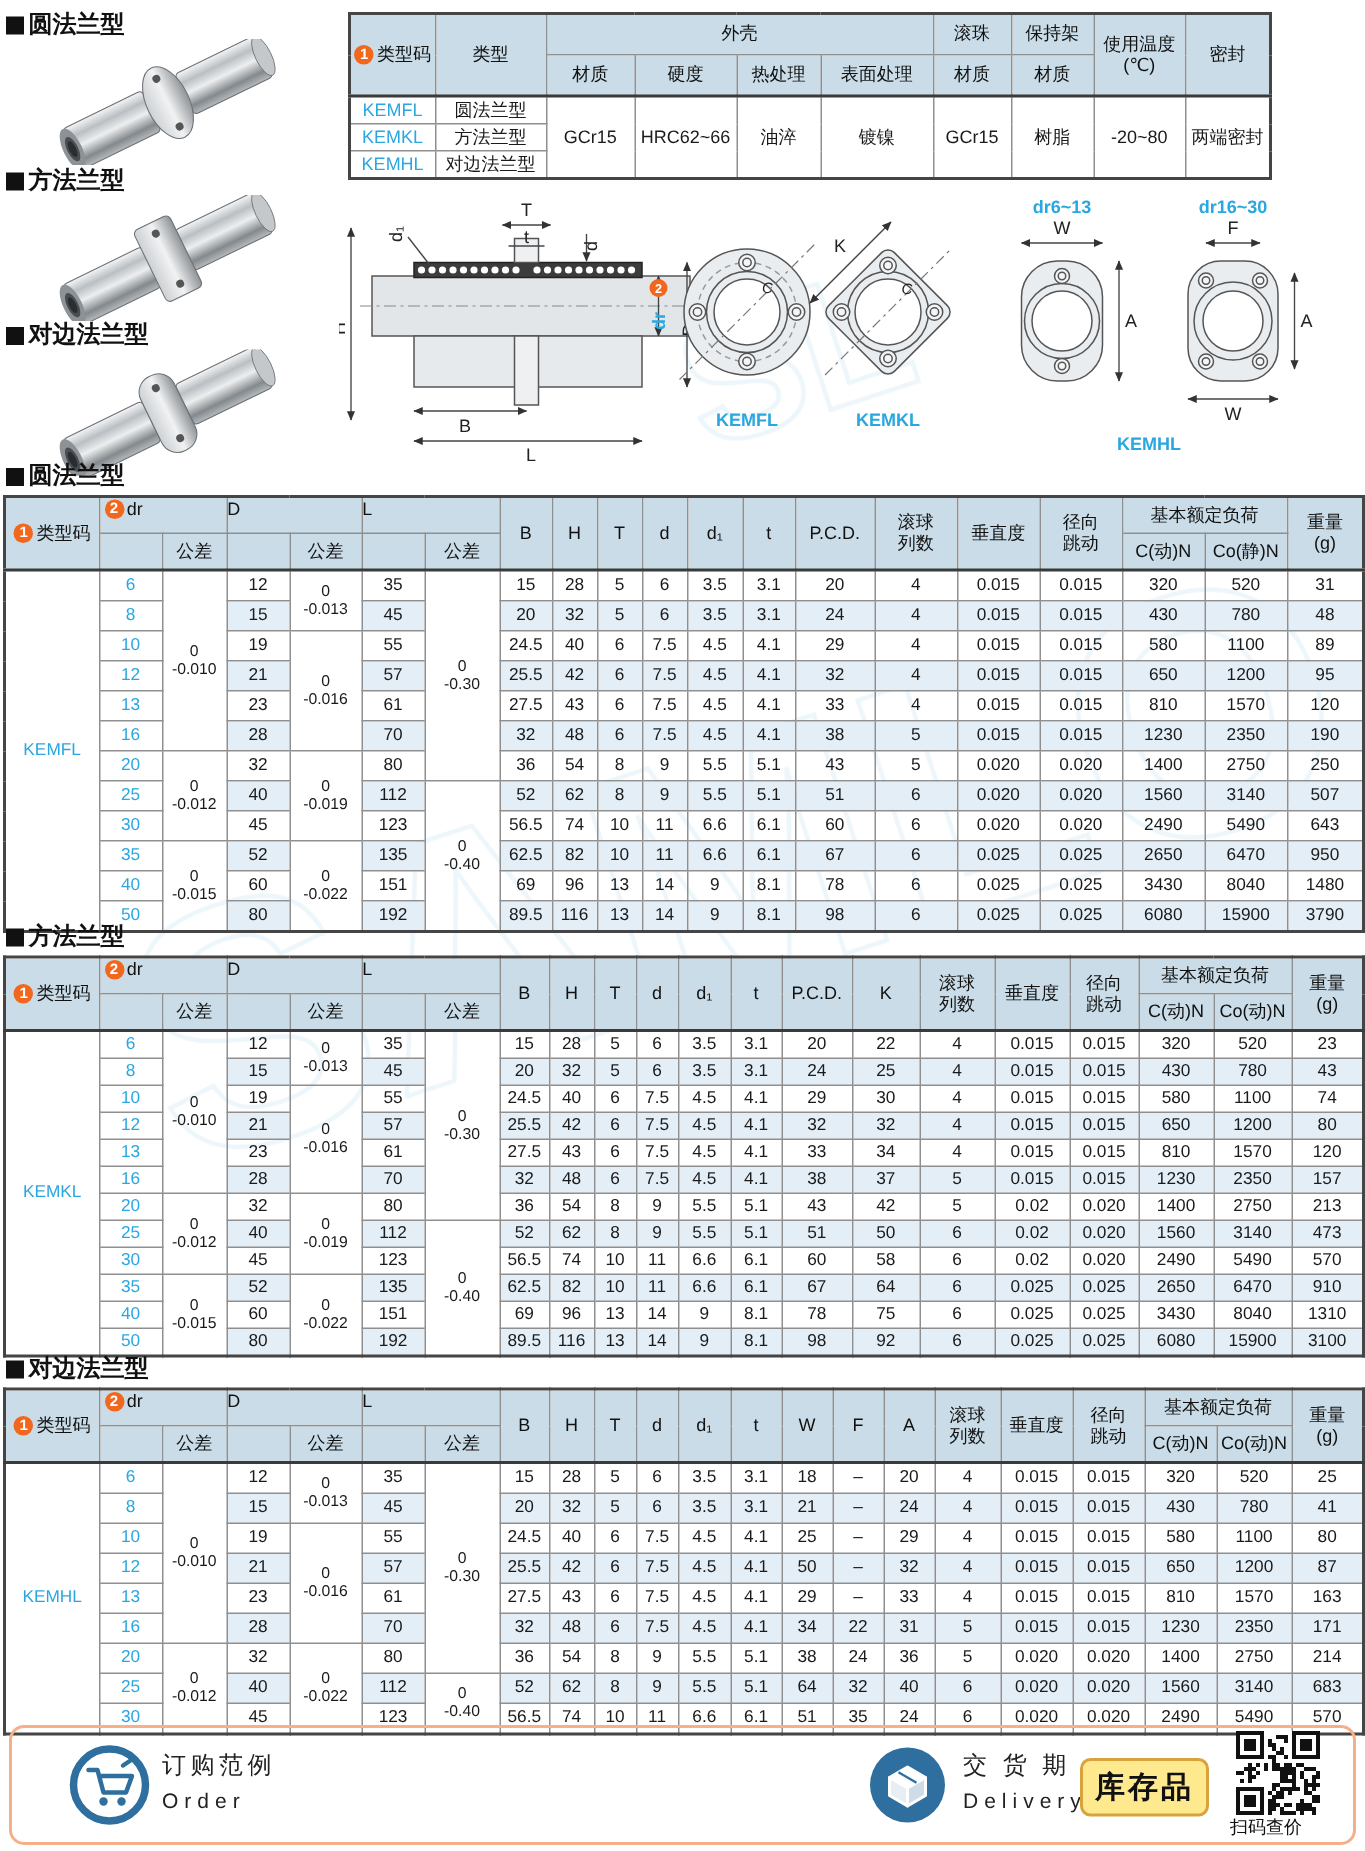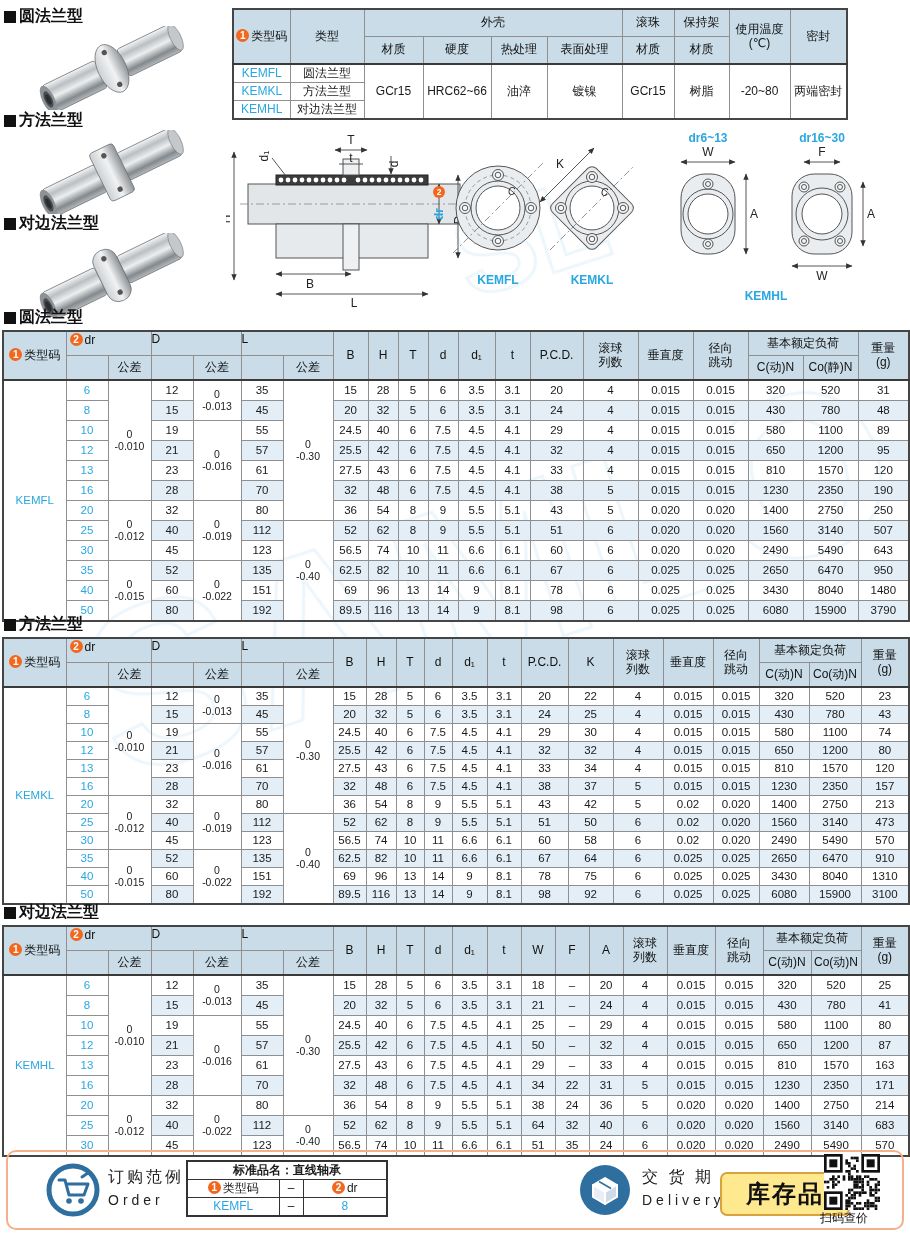--- a/index.html
+++ b/index.html
@@ -30,21 +30,21 @@
   .sq{display:inline-block;width:12px;height:12px;background:#111;margin-right:3px;}
   .pimg{position:absolute;}
   
   #footer{position:absolute;left:6px;top:1150px;width:894px;height:76px;border:2px solid #f6b089;border-radius:10px;}
   .flabel-cn{font-size:16px;color:#222;letter-spacing:3px;}
   .flabel-en{font-size:14px;color:#222;letter-spacing:4px;}
   .abs{position:absolute;}
   #ord{border:2px solid #333;}
   #ord td{height:17px;border:1px solid #333;font-size:12px;}
   .ord-head{font-weight:bold;}
-  #stock-badge{position:absolute;background:#ffe98f;border:2px solid #d8a33c;border-radius:7px;font-size:24px;font-weight:bold;color:#111;padding:4px 24px;letter-spacing:2px;}
+  #stock-badge{position:absolute;background:#ffe98f;border:2px solid #d8a33c;border-radius:7px;font-size:20px;font-weight:bold;color:#111;padding:4px 8px;letter-spacing:2px;}
   .qr-caption{position:absolute;font-size:12px;color:#111;}
   
   .dimtxt{font-size:12px;fill:#222;}
   .dimtxt-s{font-size:10px;fill:#222;font-style:italic;}
   .cyan{fill:#2aa7e0;font-size:12px;font-weight:bold;}
   .lines{stroke:#444;stroke-width:0.9;fill:none;}
 </style>
 </head>
 <body>
 
@@ -1209,42 +1209,20 @@
   <div id="footer">
     <svg class="abs" style="left:38px;top:11px" width="54" height="54" viewBox="0 0 54 54">
       <circle cx="27" cy="27" r="24" fill="none" stroke="#2e6f9f" stroke-width="5"></circle>
       <path d="M13,17 h6 l4,15 h15 l4,-11 h-21" fill="none" stroke="#2e6f9f" stroke-width="3" stroke-linejoin="round" stroke-linecap="round"></path>
       <circle cx="23" cy="38" r="2.8" fill="#2e6f9f"></circle>
         <circle cx="35" cy="38" r="2.8" fill="#2e6f9f"></circle>
       <path d="M36,14 l6,-4" stroke="#2e6f9f" stroke-width="3" stroke-linecap="round"></path>
     </svg>
     <div class="abs flabel-cn" style="left:100px;top:15px">订购范例</div>
     <div class="abs flabel-en" style="left:100px;top:40px">Order</div>
-    <table id="ord" style="left:178px;top:8px;width:200px">
-        <colgroup>
-          <col style="width: 92px;">
-          <col style="width: 24px;">
-          <col style="width: 84px;">
-        </colgroup>
-        <tbody>
-          <tr>
-            <td colspan="3" class="ord-head">标准品名：直线轴承</td>
-          </tr>
-          <tr>
-            <td><span class="badge">1</span>类型码</td>
-            <td>–</td>
-            <td><span class="badge">2</span>dr</td>
-          </tr>
-          <tr>
-            <td class="code">KEMFL</td>
-            <td>–</td>
-            <td class="code">8</td>
-          </tr>
-        </tbody>
-      </table>
 
     <svg class="abs" style="left:570px;top:11px" width="54" height="54" viewBox="0 0 54 54">
       <circle cx="27" cy="27" r="25" fill="#2e6f9f"></circle>
       <g stroke="#fff" stroke-width="2" fill="none" stroke-linejoin="round">
         <path d="M15,22 l12,-7 l12,7 l-12,7 z" fill="#fff"></path>
         <path d="M15,22 v12 l12,7 v-12 z" fill="#e8eef4"></path>
         <path d="M39,22 v12 l-12,7 v-12 z" fill="#cfdbe6"></path>
         <path d="M21,18.5 l12,7" stroke="#2e6f9f" stroke-width="1.5"></path>
       </g>
     </svg>

